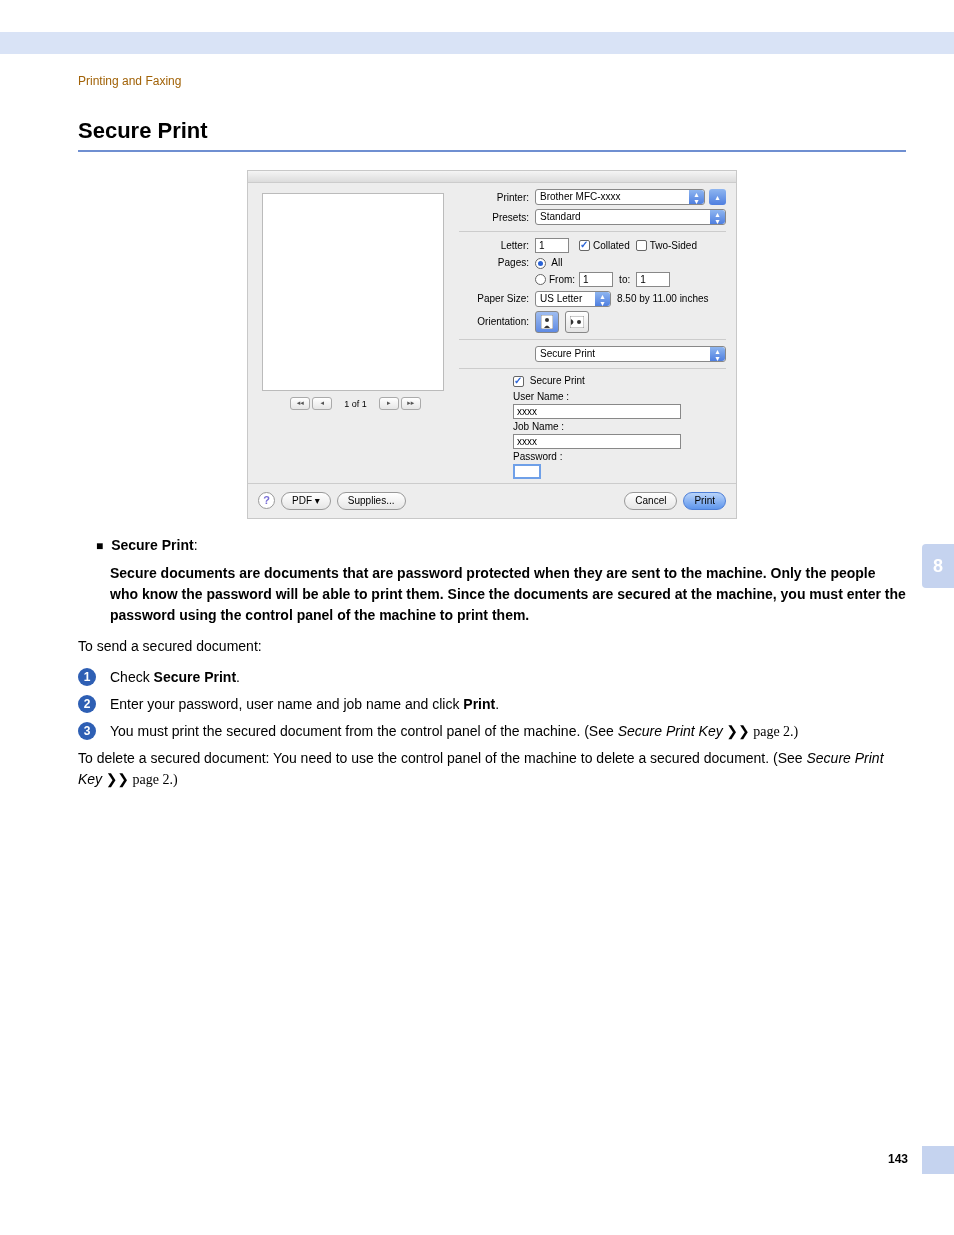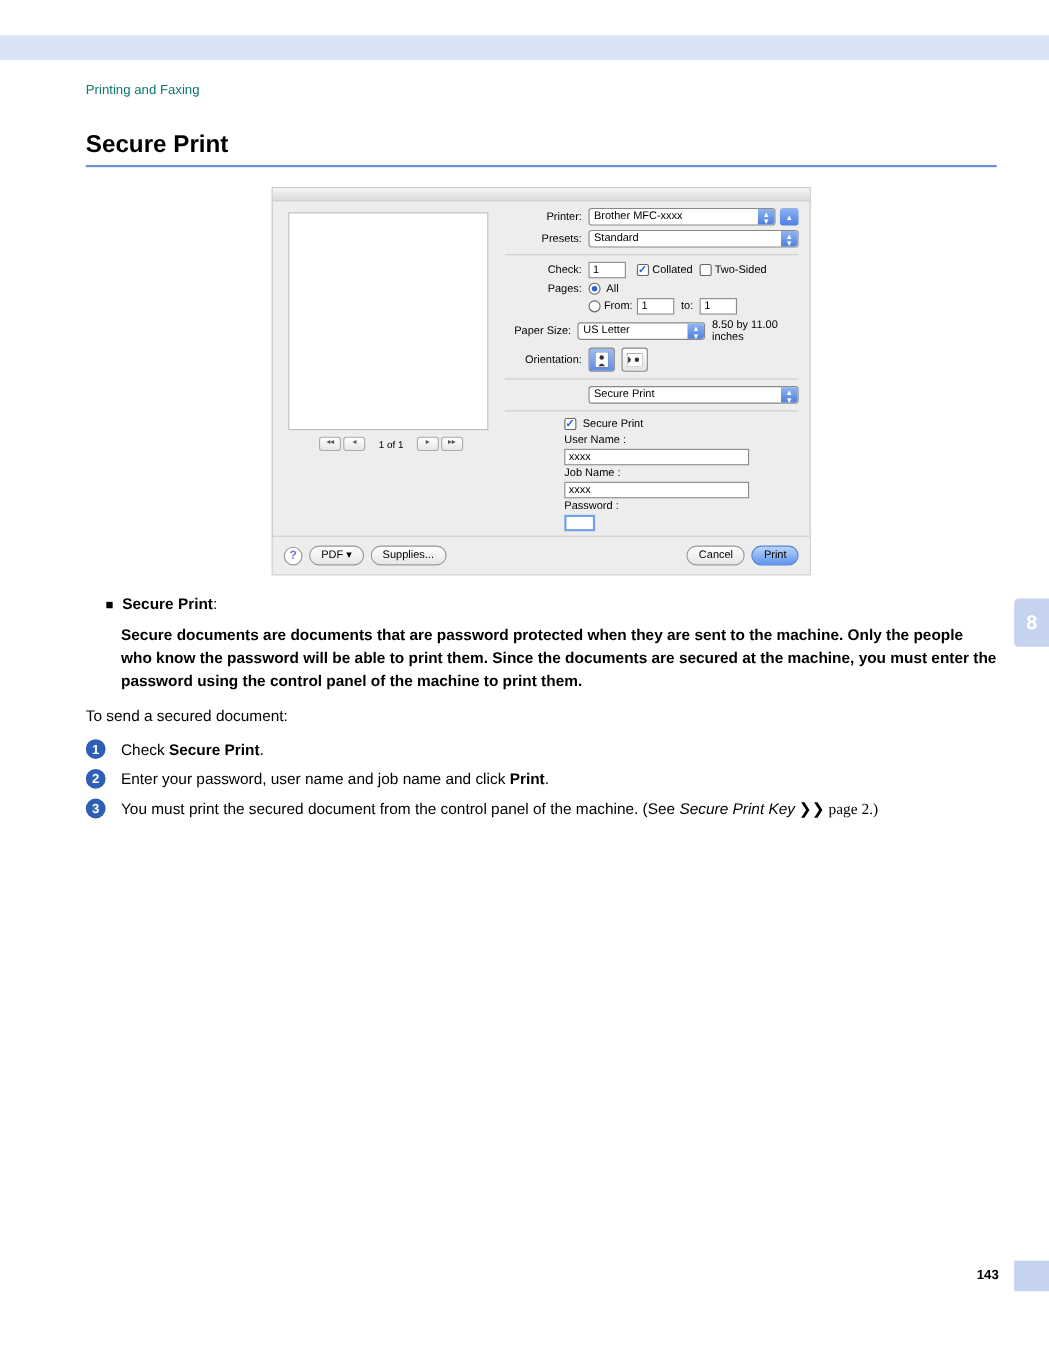--- a/index.html
+++ b/index.html
@@ -24,21 +24,21 @@
     left:0;right:0;top:32px;height:22px;
     background:#d9e3f6;
   }
   .page {
     padding: 20px 48px 20px 78px;
     position: relative;
     min-height: 1120px;
   }
   .running-head {
     font-size: 12px;
-    color: #0f766e;
+    color: #a16207;
     margin-bottom: 30px;
   }
   h1.section-title {
     font-size: 22px;
     font-weight: bold;
     margin: 0 0 6px 0;
   }
   .title-rule {
     height: 2px;
     background: #6f8fd1;
@@ -272,21 +272,21 @@
         </div>
         <div class="frow">
           <div class="flab">Presets:</div>
           <div class="mac-select">
             <span>Standard</span>
             <span class="arrows">▴<br>▾</span>
           </div>
         </div>
         <div class="hr-line"></div>
         <div class="frow">
-          <div class="flab">Check:</div>
+          <div class="flab">Letter:</div>
           <div class="mac-input" style="width:34px">1</div>
           <span style="width:10px"></span>
           <span class="chk checked"></span>
           <span>Collated</span>
           <span style="width:6px"></span>
           <span class="chk"></span>
           <span>Two-Sided</span>
         </div>
         <div class="frow" style="align-items:flex-start">
           <div class="flab">Pages:</div>
@@ -300,21 +300,21 @@
               <span>From:</span>
               <span style="width:4px"></span>
               <div class="mac-input" style="width:34px">1</div>
               <span style="margin:0 6px">to:</span>
               <div class="mac-input" style="width:34px">1</div>
             </div>
           </div>
         </div>
         <div class="frow">
           <div class="flab">Paper Size:</div>
-          <div class="mac-select" style="width:116px;flex:none">
+          <div class="mac-select" style="width:76px;flex:none">
             <span>US Letter</span>
             <span class="arrows">▴<br>▾</span>
           </div>
           <span style="margin-left:6px">8.50 by 11.00 inches</span>
         </div>
         <div class="frow">
           <div class="flab">Orientation:</div>
           <div class="orient-btn sel">
             <svg width="12" height="14">
                 <rect x="0" y="0" width="12" height="14" fill="#fff" stroke="#333" stroke-width="0.5"></rect>
@@ -388,17 +388,20 @@
     </span>
   </div>
 
   <div class="step">
     <span class="step-num">3</span>
     <span class="step-txt">
       <span>You must print the secured document from the control panel of the machine. (See </span><span class="ital">Secure Print Key</span><span class="arrows-uni"> ❯❯ page 2.)</span>
     </span>
   </div>
 
+  <div class="para-noindent">
+    <span>To delete a secured document: You need to use the control panel of the machine to delete a secured document. (See </span><span class="ital">Secure Print Key</span><span class="arrows-uni"> ❯❯ page 2.)</span>
+  </div>
 
   <div class="side-tab">8</div>
   <div class="page-num">143</div>
   <div class="page-num-bar"></div>
 </div>
 
 </body></html>

